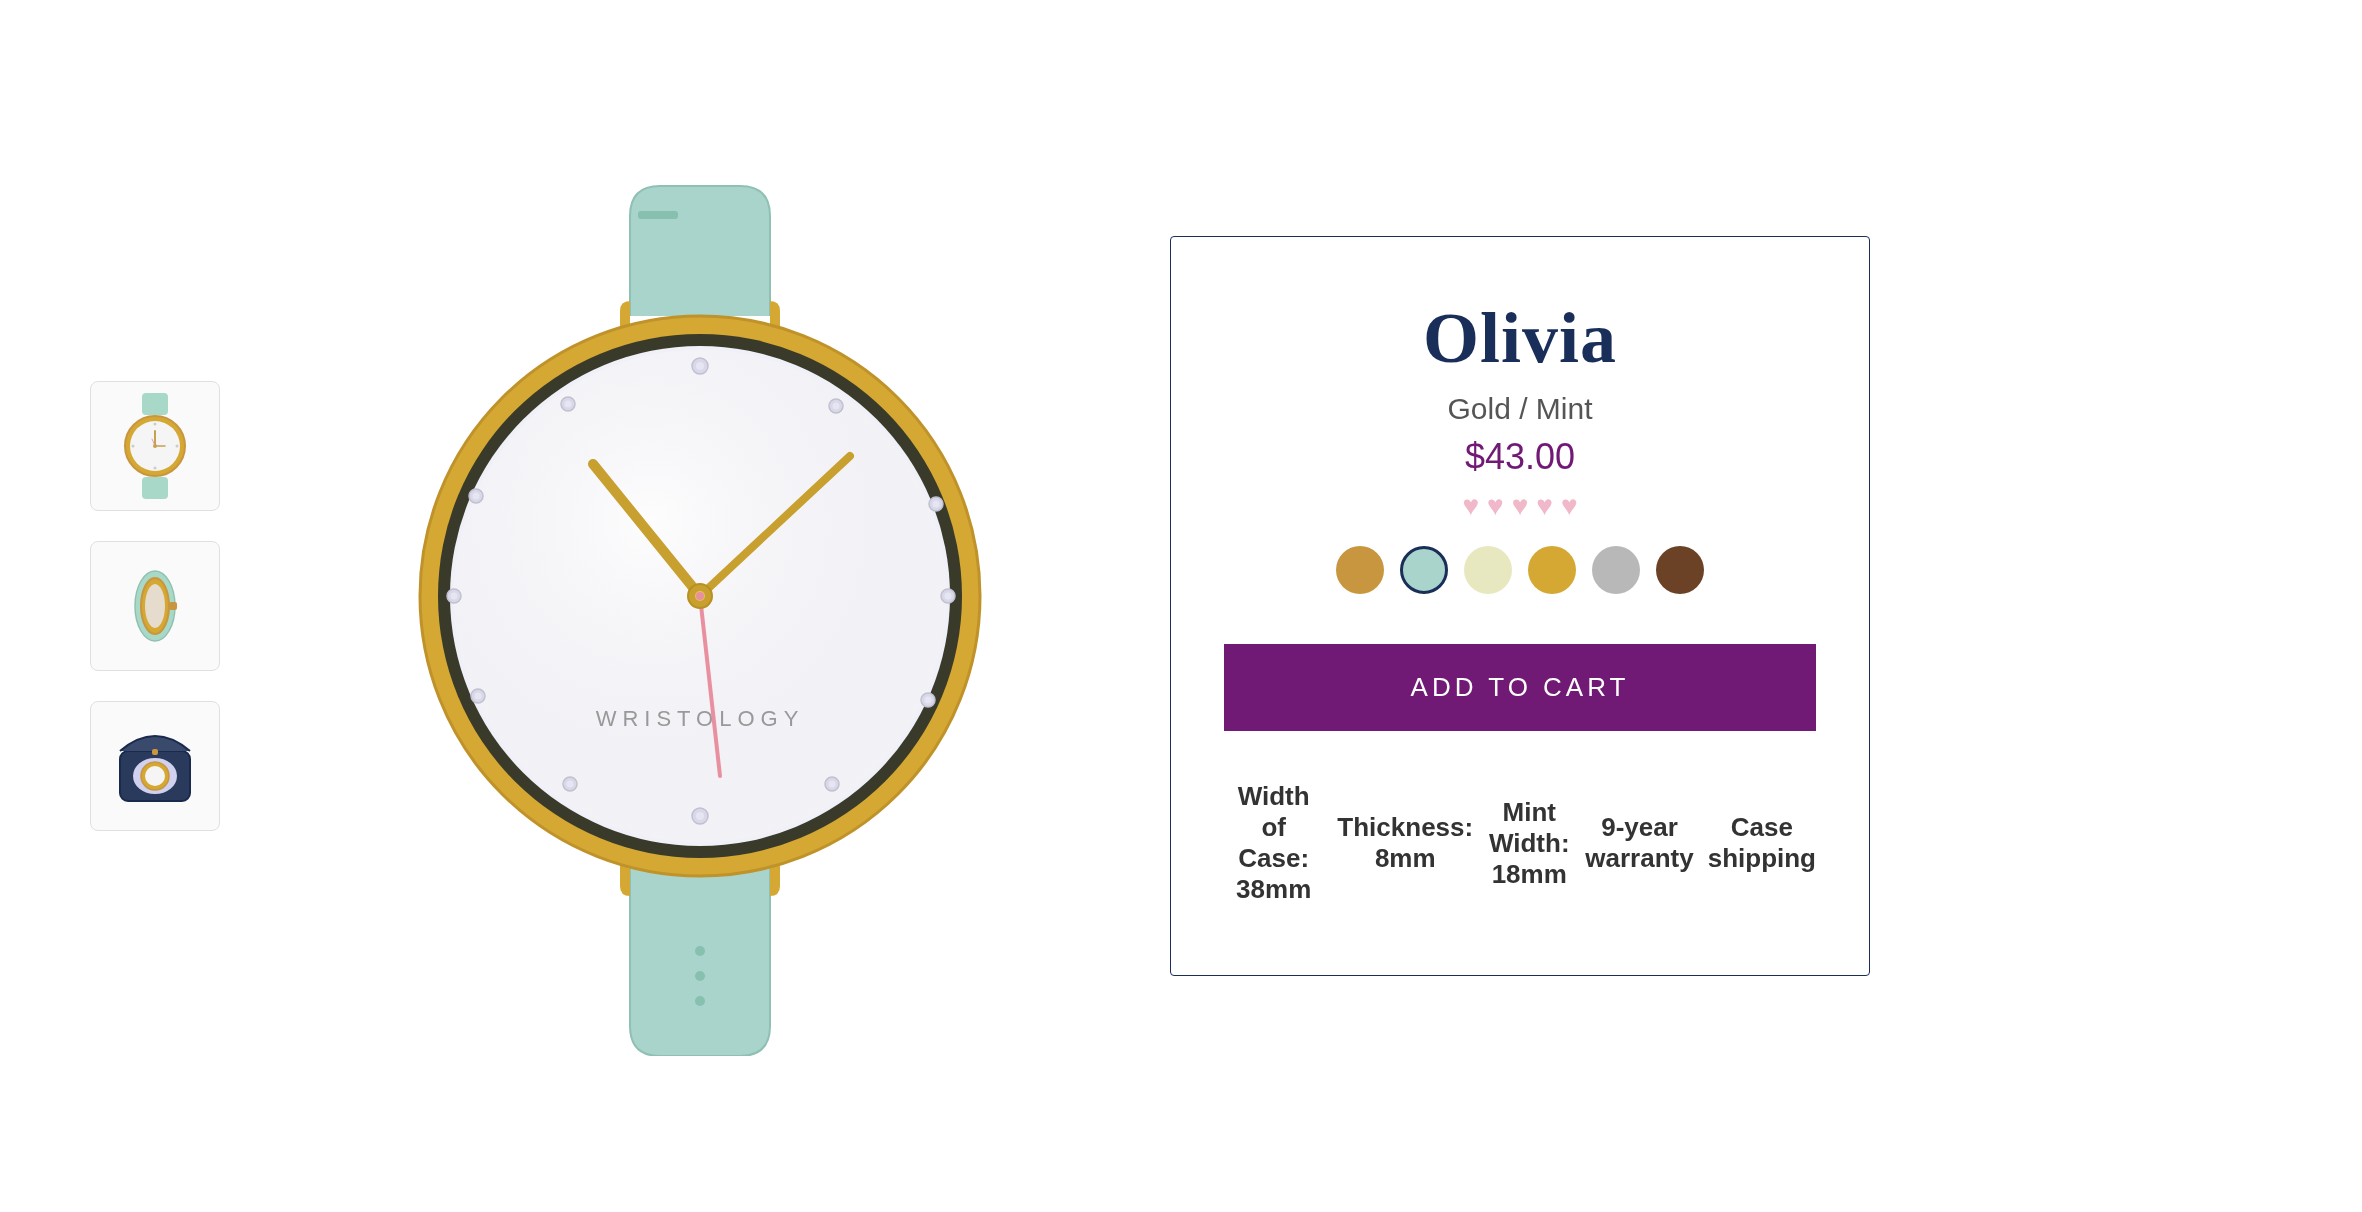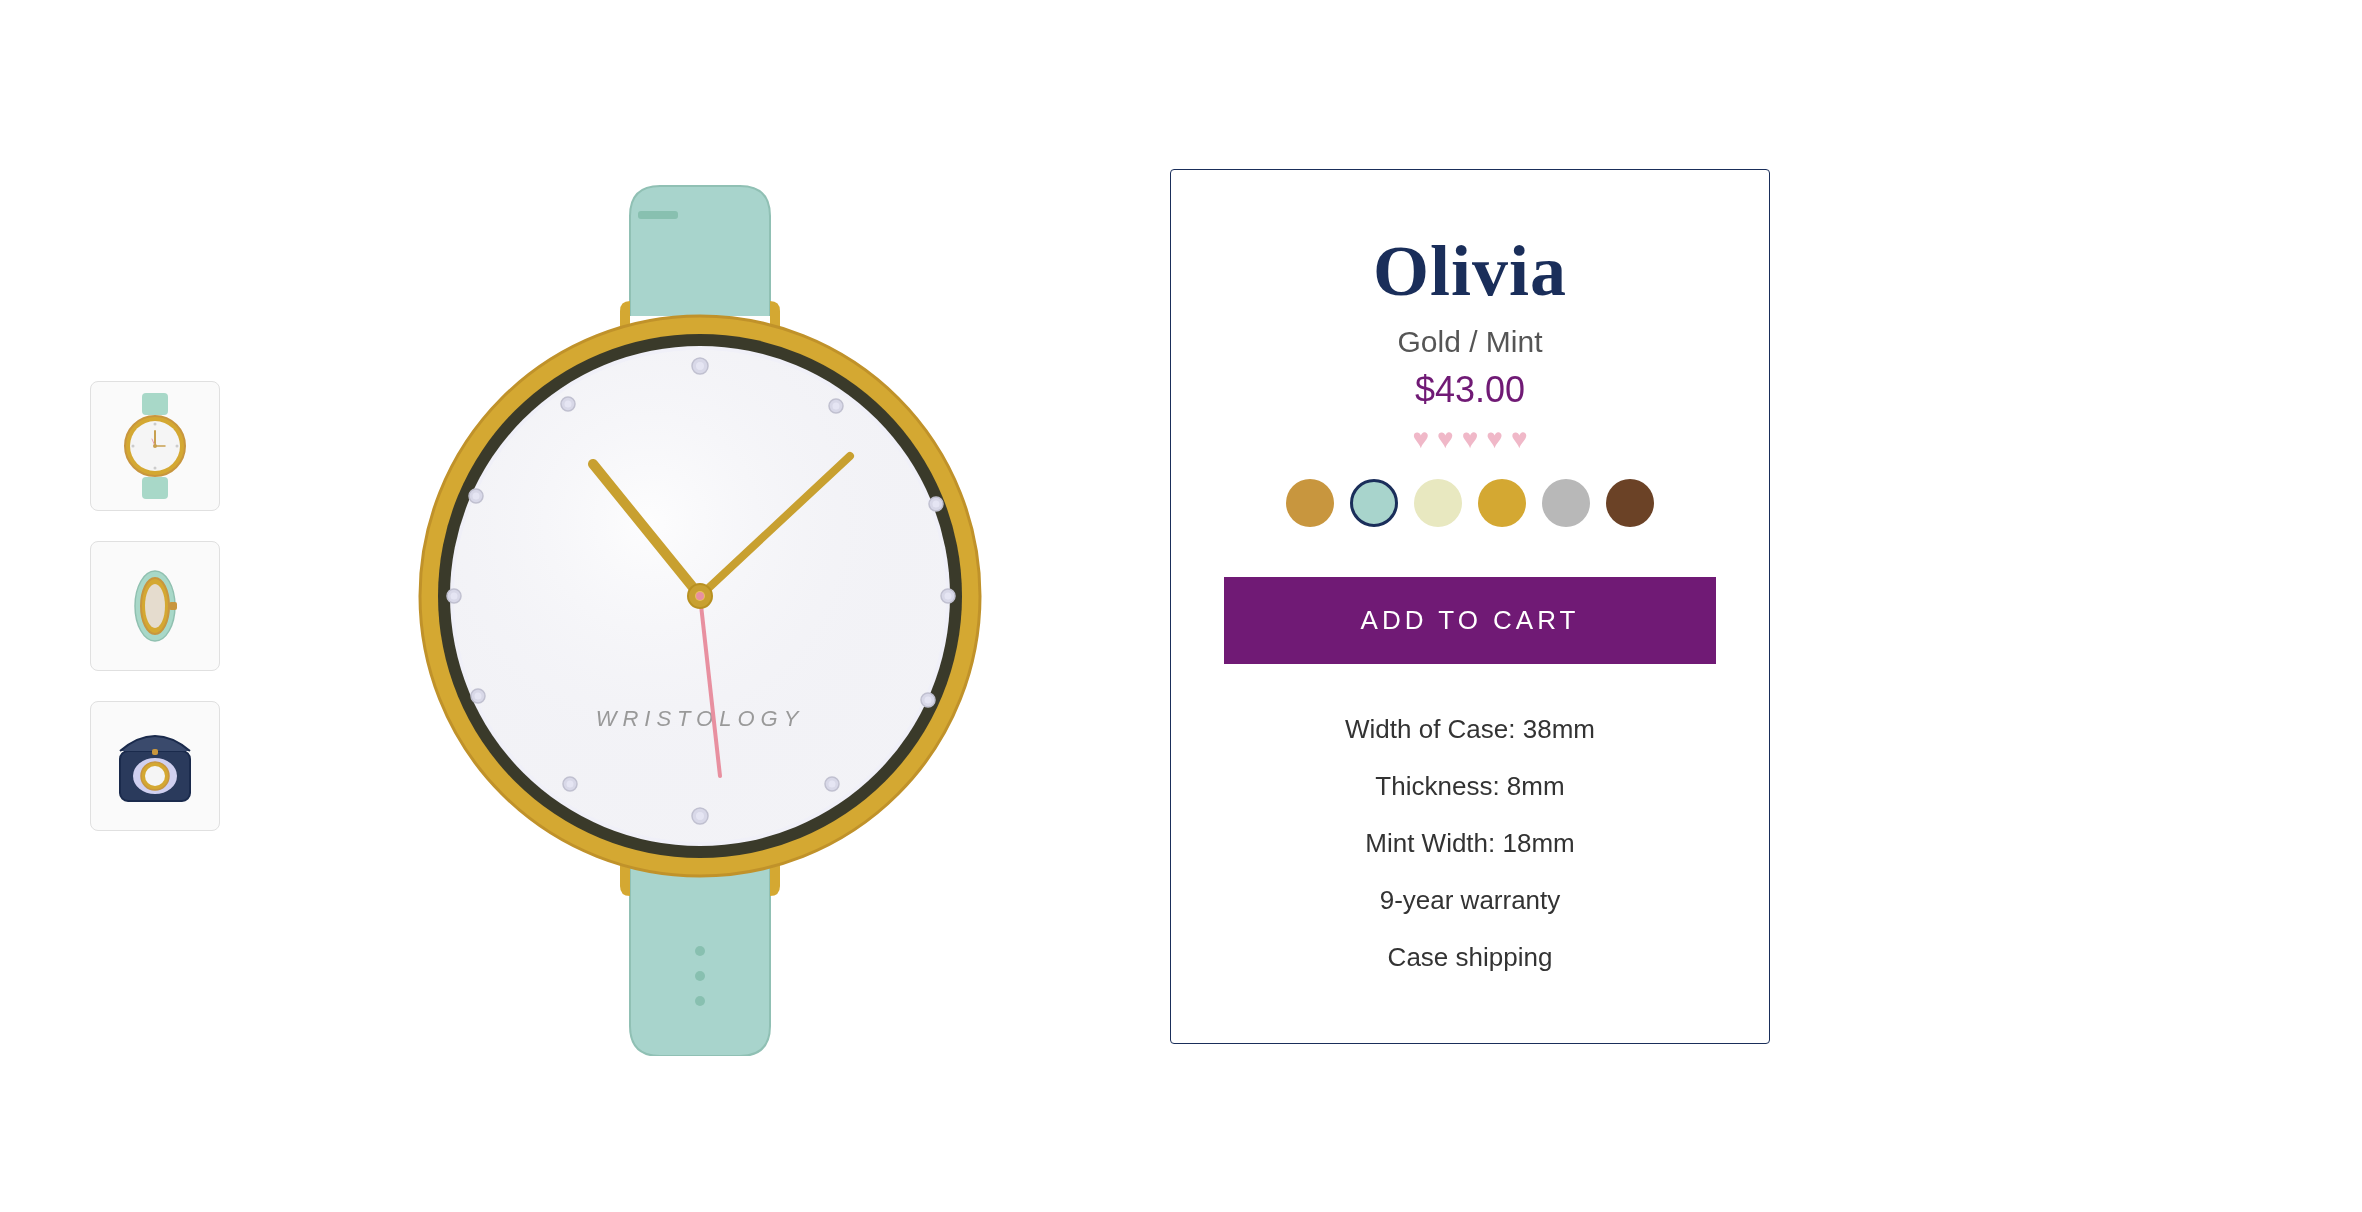--- a/index.html
+++ b/index.html
@@ -62,21 +62,20 @@
       min-width: 650px;
       max-width: 820px;
     }
     .watch-container {
       position: relative;
       width: 680px;
       height: 900px;
       display: flex;
       align-items: center;
       justify-content: center;
-      font-style: italic;
     }
     
     .watch-svg {
       width: 680px;
       height: 900px;
     }
 
     
     .product-info-panel {
       border: 1.5px solid #1a2e5a;
@@ -147,24 +146,24 @@
       font-size: 26px;
       letter-spacing: 4px;
       font-family: Arial, sans-serif;
       cursor: pointer;
       width: 100%;
       margin-bottom: 50px;
       font-weight: 500;
     }
     .product-details {
       display: flex;
-      flex-direction: column;
-      gap: 26px;
+      gap: 14px;
       width: 100%;
       align-items: center;
+      font-weight: bold;
     }
     .detail-line {
       font-size: 26px;
       color: #333;
       font-family: Arial, sans-serif;
       text-align: center;
     }
   </style>
 </head>
 <body>

